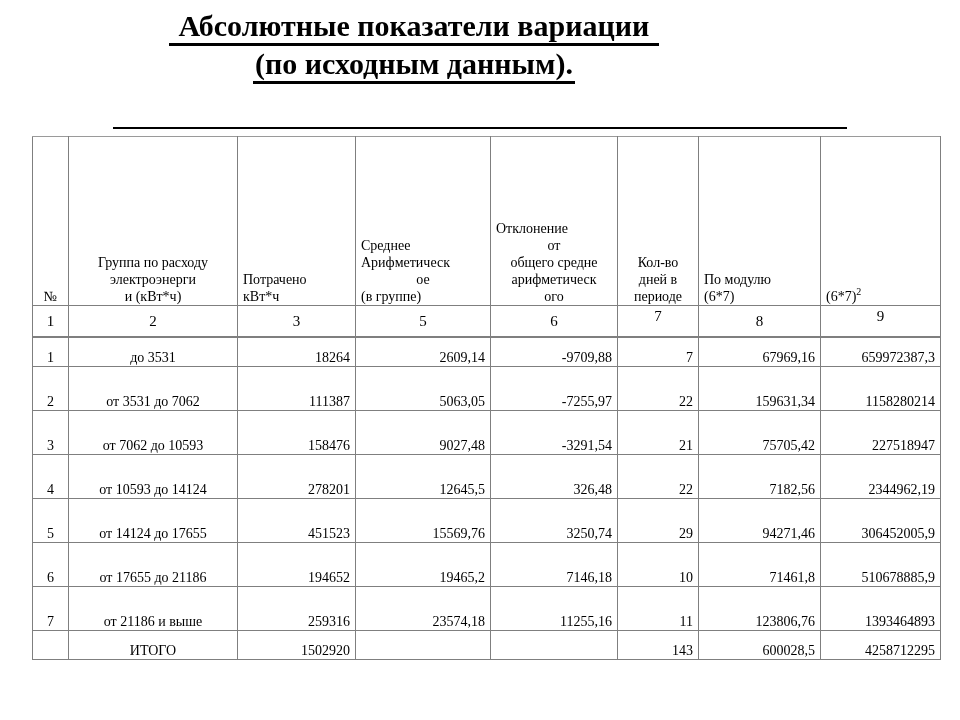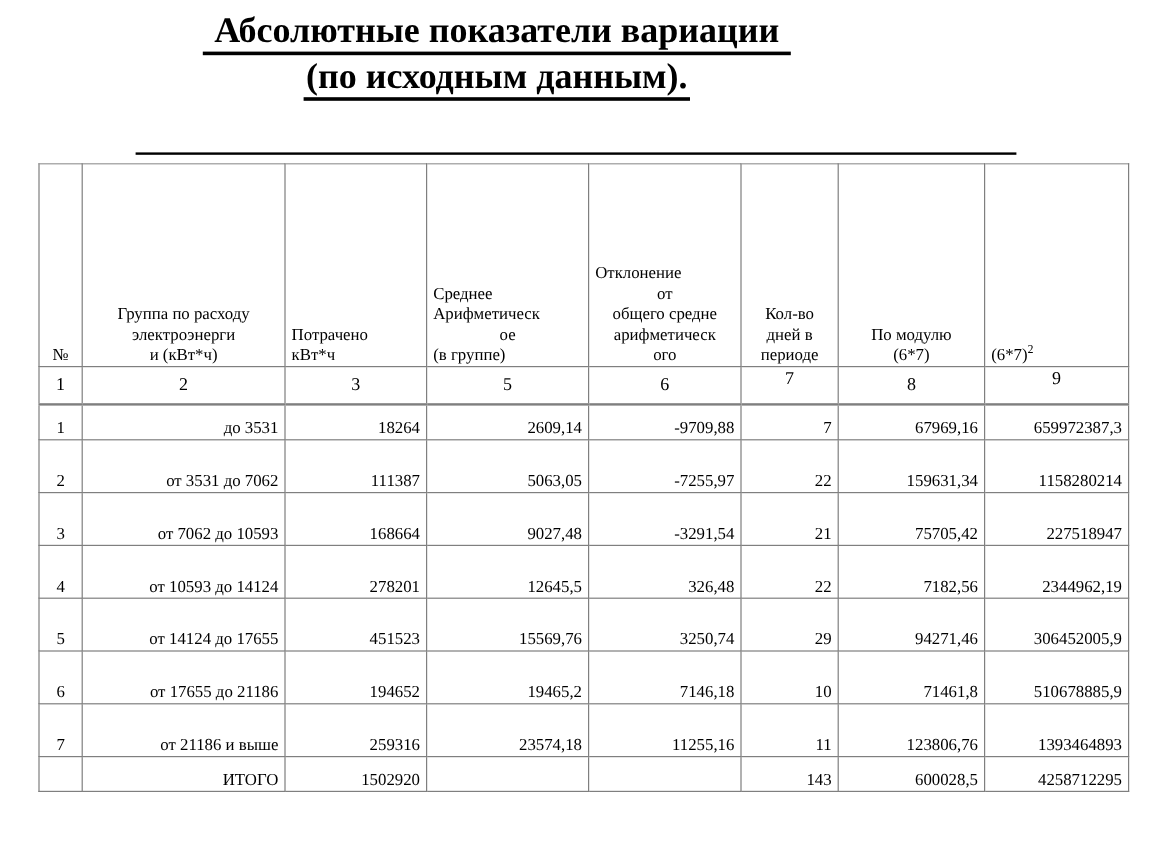--- a/index.html
+++ b/index.html
@@ -81,21 +81,21 @@
   col.c8 { width: 120px; }
 
   
   tr.hdr td { height: 168px; }
   .hdr-num      { text-align: center; vertical-align: bottom; padding-bottom: 4px; }
   .hdr-group    { text-align: center; vertical-align: bottom; padding-bottom: 6px; line-height: 19px; }
   .hdr-spent    { text-align: left; vertical-align: bottom; padding-bottom: 6px; line-height: 19px; }
   .hdr-mean     { text-align: center; vertical-align: top;    padding-top: 5px;  line-height: 19px; }
   .hdr-dev      { text-align: center; vertical-align: middle; line-height: 19px; }
   .hdr-days     { text-align: center; vertical-align: top;    padding-top: 5px;  line-height: 19px; }
-  .hdr-mod      { text-align: center; vertical-align: top;    padding-top: 5px;  line-height: 19px; }
+  .hdr-mod      { text-align: left; vertical-align: top;    padding-top: 5px;  line-height: 19px; }
   .hdr-sq       { text-align: left;   vertical-align: top;    padding-top: 4px; }
   .hdr-mean .ml { display: block; text-align: left; }
   .hdr-dev  .ml { display: block; }
 
   sup.pw {
     font-size: 10px;
     vertical-align: super;
     line-height: 0;
   }
 
@@ -106,21 +106,21 @@
     vertical-align: middle;
     font-size: 15px;
   }
   tr.idx td.raise { vertical-align: top; padding-top: 2px; }
 
   
   tr.r-short td { height: 28px; }
   tr.r-tall  td { height: 43px; }
 
   td.n      { text-align: center; vertical-align: bottom; padding-bottom: 3px; }
-  td.grp    { text-align: right;   vertical-align: bottom; padding-bottom: 3px; padding-left: 12px; }
+  td.grp    { text-align: center;   vertical-align: bottom; padding-bottom: 3px; padding-left: 12px; }
   td.num-b  { text-align: right;  vertical-align: bottom; padding-bottom: 3px; }
   td.num-t  { text-align: right;  vertical-align: top;    padding-top: 3px; }
   td.ctr-t  { text-align: right; vertical-align: top;    padding-top: 3px; margin-top: 24px; }
 
   
   tr.idx td { border-bottom: 2px solid #7f7f7f; }
   tr.hdr td { border-top: 1px solid #9a9a9a; }
   table.vartable tr.last td { border-bottom: 1px solid #7f7f7f; }
 </style>
 </head>
@@ -212,21 +212,21 @@
       <td class="num-t">5063,05</td>
       <td class="num-b">-7255,97</td>
       <td class="num-t">22</td>
       <td class="ctr-t">159631,34</td>
       <td class="ctr-t">1158280214</td>
     </tr>
 
     <tr class="r-tall">
       <td class="n">3</td>
       <td class="grp">от 7062 до 10593</td>
-      <td class="num-b">168664</td>
+      <td class="num-b">158476</td>
       <td class="num-t">9027,48</td>
       <td class="num-b">-3291,54</td>
       <td class="num-t">21</td>
       <td class="ctr-t">75705,42</td>
       <td class="ctr-t">227518947</td>
     </tr>
 
     <tr class="r-tall">
       <td class="n">4</td>
       <td class="grp">от 10593 до 14124</td>

